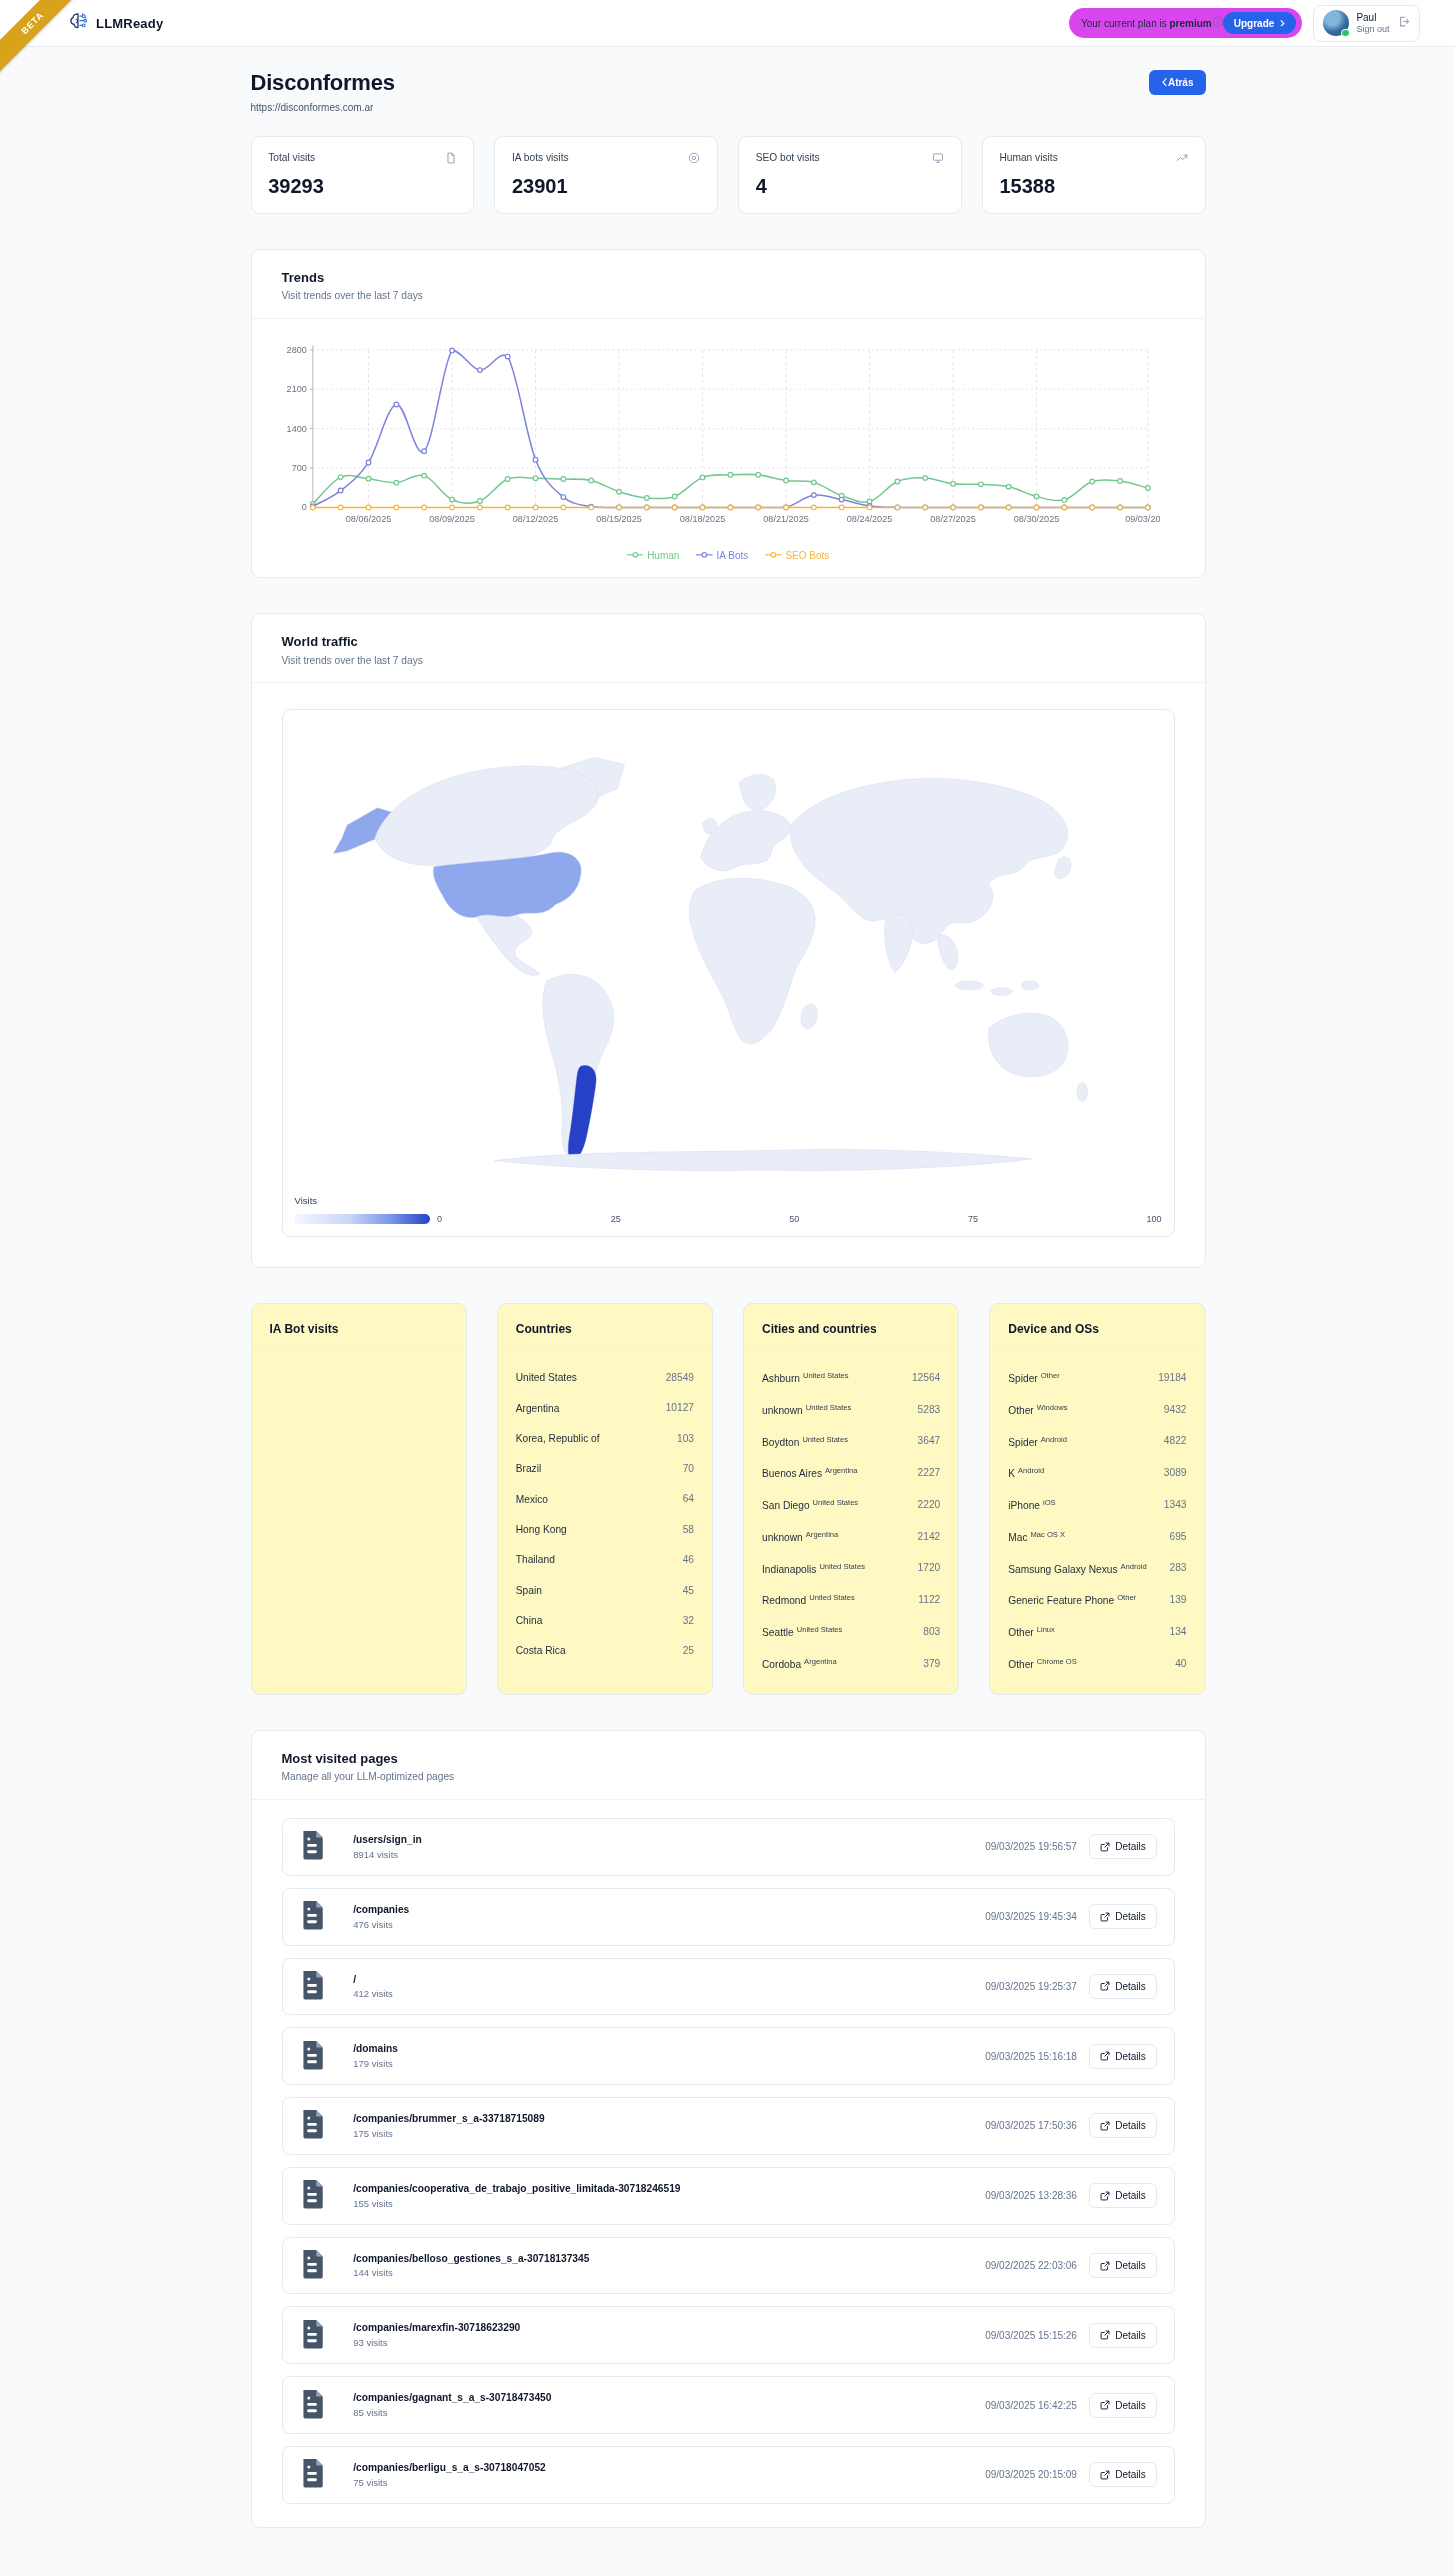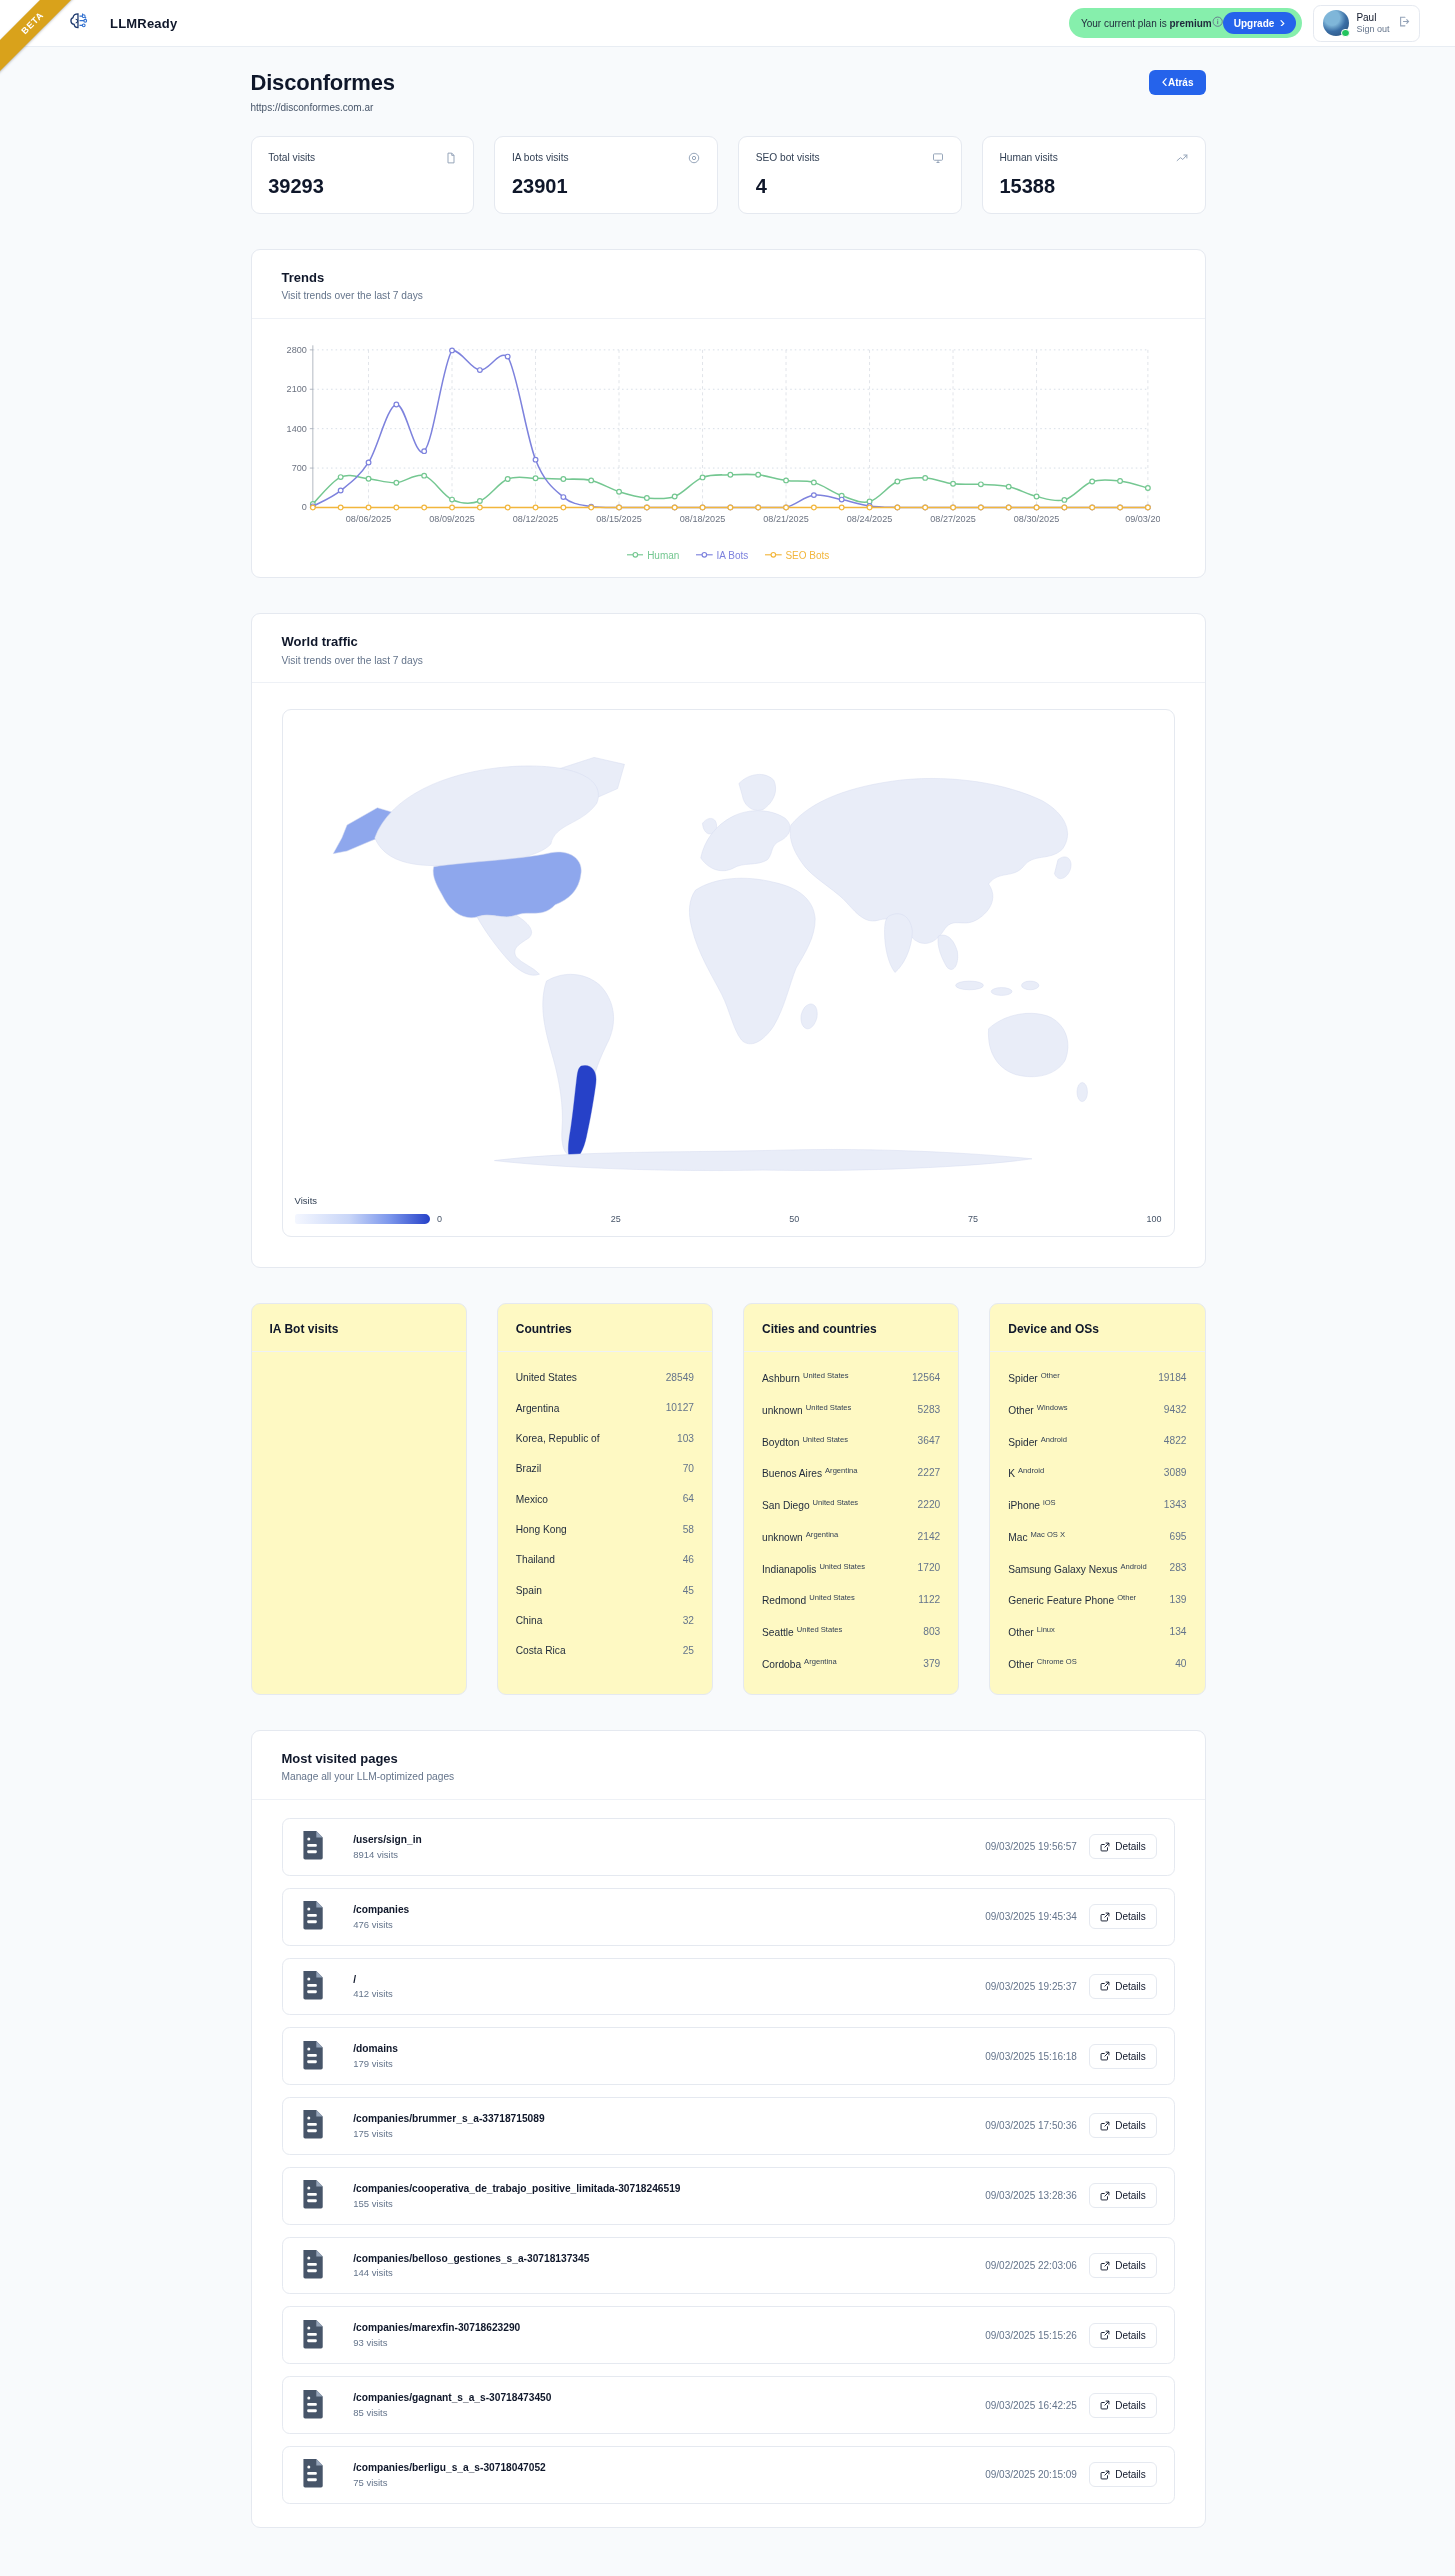--- a/index.html
+++ b/index.html
@@ -6,24 +6,24 @@
     --accent:#2563eb; --page-bg:#f8fafc; --card-border:#e5e9f0;
     --c-human:#74c791; --c-ia:#7d82dd; --c-seo:#f2b63c;
     --map-land:#e9edf8; --map-stroke:#d7dcf0; --map-us:#8ea7ed; --map-ar:#2641c8;
     --ribbon:#d9a21b; --txt:#0f172a; --muted:#64748b;
   }
   *{box-sizing:border-box;margin:0;padding:0}
   body{width:1456px;min-height:2576px;background:var(--page-bg);font-family:"Liberation Sans","DejaVu Sans",sans-serif;color:var(--txt)}
   
   .topbar{position:relative;height:47px;background:#fff;border-bottom:0.8px solid #e8edf3;display:flex;align-items:center;justify-content:space-between;padding:0 36px;overflow:visible;z-index:5}
   .ribbon{position:absolute;top:12px;left:-32px;width:129px;transform:rotate(-45deg);background:var(--ribbon);color:#fff;font-size:9px;font-weight:bold;letter-spacing:0.8px;text-align:center;padding:6px 0;box-shadow:0 0.8px 2.3px rgba(0,0,0,.25);z-index:10}
-  .brand{display:flex;align-items:center;gap:19px;margin-left:32px}
+  .brand{display:flex;align-items:center;gap:5px;margin-left:32px}
   .brand-name{font-size:13px;font-weight:bold;letter-spacing:0.2px}
   .top-right{display:flex;align-items:center;gap:10.6px}
-  .plan-pill{display:flex;align-items:center;gap:0;background:#86efac;border-radius:757px;padding:4.5px 6px 4.5px 12px;font-size:10px;color:#1e293b}
+  .plan-pill{display:flex;align-items:center;gap:0;background:#d946ef;border-radius:757px;padding:4.5px 6px 4.5px 12px;font-size:10px;color:#1e293b}
   .plan-pill b{font-weight:bold}
   .upgrade-btn{display:flex;align-items:center;gap:4.5px;background:var(--accent);color:#fff;font-size:10px;font-weight:bold;border:none;border-radius:757px;padding:5.3px 10.6px;cursor:pointer}
   .user-chip{display:flex;align-items:center;gap:7.6px;border:0.8px solid var(--card-border);border-radius:7.6px;padding:4.5px 9px;background:#fff}
   .avatar{position:relative;width:26px;height:26px;border-radius:50%;background:radial-gradient(circle at 35% 30%,#7fb6d9 0 30%,#3a6ea5 55%,#274a72 100%)}
   .avatar .dot{position:absolute;right:-0.8px;bottom:-0.8px;width:8.3px;height:8.3px;border-radius:50%;background:#22c55e;border:1.5px solid #fff}
   .user-meta{display:flex;flex-direction:column;line-height:1.2}
   .user-name{font-size:10px;font-weight:normal}
   .sign-out{font-size:9px;color:var(--muted)}
   
   .content{width:955px;margin:0 auto;padding-bottom:38px}

